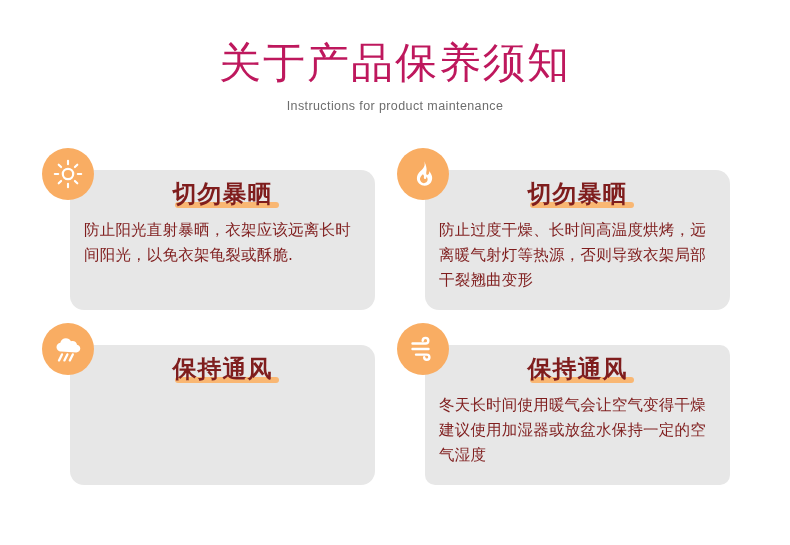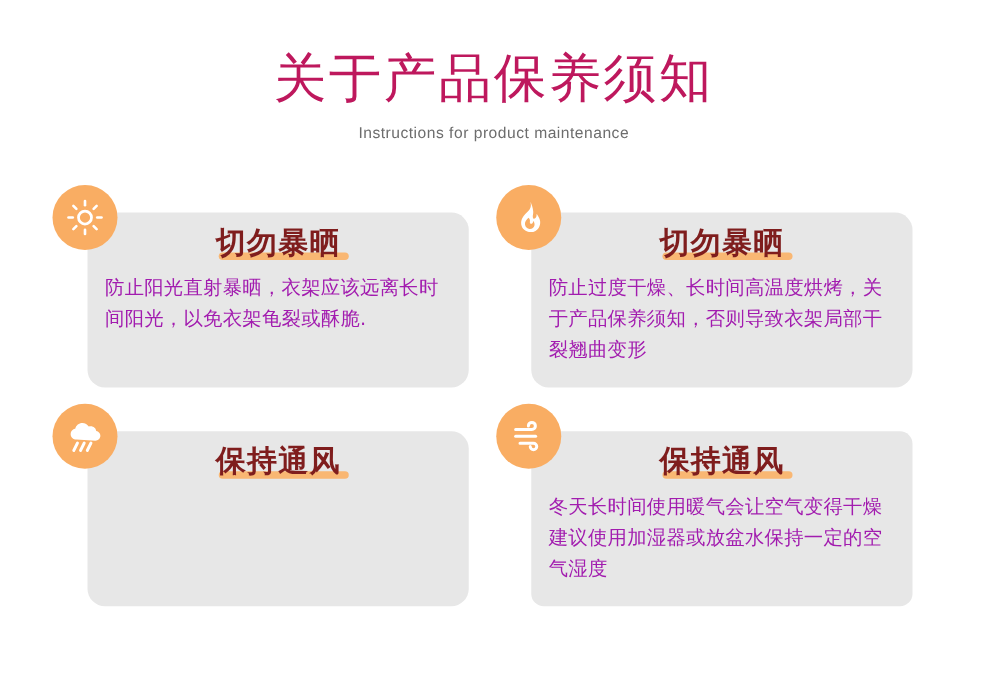--- a/index.html
+++ b/index.html
@@ -118,21 +118,21 @@
     z-index: -1;
   }
 
   .card-body {
     position: absolute;
     left: 14px;
     top: 48px;
     width: 282px;
     font-size: 15.5px;
     line-height: 25px;
-    color: #a21caf;
+    color: #7f1d1d;
     font-family: "DejaVu Sans", "Liberation Sans", sans-serif;
     letter-spacing: 0.2px;
   }
 </style>
 </head>
 <body>
 
 <div class="page">
 
   <div class="header">
@@ -167,21 +167,21 @@
     <div class="card pos-1">
       <div class="card-icon">
         <svg width="30" height="30" viewBox="0 0 30 30" aria-hidden="true">
           <path d="M16.2 2.2c1.1 3.4 0.3 5.4-1.2 7.2-1.7 2-3.9 3.6-5.2 6.1-1.6 3.1-1 7.0 1.6 9.3 2.4 2.1 6.2 2.5 9.0 0.9 3.0-1.7 4.4-5.4 3.5-8.8-0.5-1.9-1.6-3.4-2.6-5.0 0.1 1.5-0.2 2.9-1.2 3.7-0.8 0.6-1.6 0.3-1.8-0.7-0.3-1.5 0.4-3.0 0.3-4.6-0.2-3.3-1.4-6.0-2.4-8.1z" fill="#ffffff"></path>
           <path d="M13.6 16.4c-1.1 1.2-1.8 2.6-1.6 4.2 0.2 1.9 1.8 3.5 3.7 3.6 1.9 0.1 3.6-1.3 3.9-3.1 0.2-1.3-0.3-2.5-1.1-3.5 0.1 1.0-0.3 1.9-1.0 2.3-0.7 0.4-1.5 0.0-1.6-0.8-0.1-0.9 0.3-1.7-0.1-2.6-0.2-0.5-0.6-0.9-1.0-1.3z" fill="#f9ad63"></path>
         </svg>
       </div>
       <div class="card-heading-wrap">
         <span class="card-heading">切勿暴晒</span>
       </div>
-      <div class="card-body">防止过度干燥、长时间高温度烘烤，关于产品保养须知，否则导致衣架局部干裂翘曲变形</div>
+      <div class="card-body">防止过度干燥、长时间高温度烘烤，远离暖气射灯等热源，否则导致衣架局部干裂翘曲变形</div>
     </div>
 
     <div class="card pos-2">
       <div class="card-icon">
         <svg width="32" height="30" viewBox="0 0 32 30" aria-hidden="true">
           <path d="M9.2 17.6c-2.6 0-4.7-2.0-4.7-4.5 0-2.2 1.6-4.0 3.8-4.4 0.5-2.5 2.8-4.4 5.6-4.4 2.2 0 4.1 1.2 5.1 2.9 0.5-0.2 1.0-0.3 1.6-0.3 2.3 0 4.2 1.7 4.4 3.9 1.9 0.3 3.3 1.9 3.3 3.8 0 2.1-1.8 3.9-4.0 3.9z" fill="#ffffff"></path>
           <g stroke="#ffffff" stroke-width="2.3" stroke-linecap="round">
             <line x1="10.0" y1="20.4" x2="7.0" y2="26.4"></line>
             <line x1="15.4" y1="20.4" x2="12.4" y2="26.4"></line>
             <line x1="20.8" y1="20.4" x2="17.8" y2="26.4"></line>

